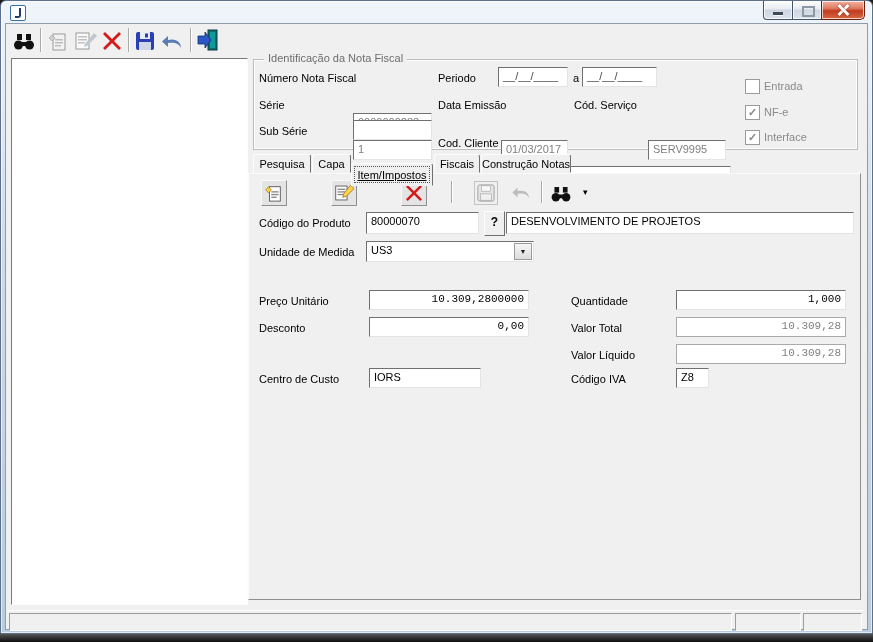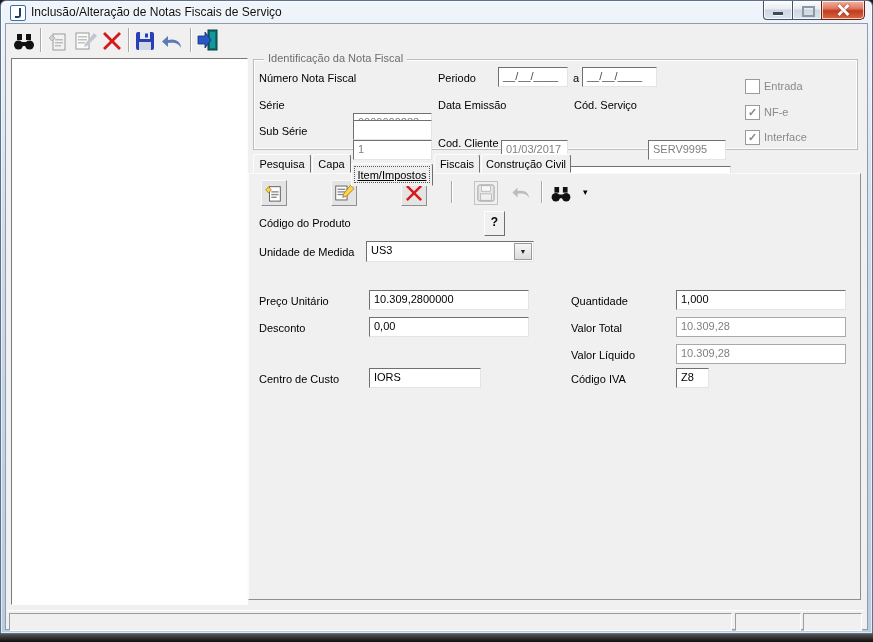--- a/index.html
+++ b/index.html
@@ -30,21 +30,21 @@
   .faintbox{border:1px solid #c2c2c2;}
   svg{display:block;}
   
   .groupbox{position:absolute;border:1px solid #bdbdbd;box-shadow:inset 0 0 0 1px #fdfdfd;}
   .group-title{position:absolute;top:-8px;left:10px;background:#f0f0f0;padding:0 4px;font-size:11px;color:#6d6d6d;white-space:nowrap;}
   .lbl{position:absolute;font-size:11px;color:#000;white-space:nowrap;}
   .lbl.grey{color:#8a8a8a;}
   .fld{position:absolute;background:#fff;border:1px solid;border-color:#707070 #e4e4e4 #e4e4e4 #707070;font-size:11px;color:#000;padding:2px 4px;box-sizing:border-box;white-space:nowrap;overflow:hidden;}
   .fld.dis{color:#7f7f7f;margin-top:46px;}
   .fld.flat{border:1px solid #a9a9a9;color:#7f7f7f;}
-  .fld.rt{}
+  .fld.rt{text-align:right;font-family:Liberation Mono, monospace;}
   .combo-arrow{position:absolute;right:1px;top:1px;bottom:1px;width:16px;background:linear-gradient(#f6f6f6,#dcdcdc);border:1px solid #9a9a9a;display:flex;align-items:center;justify-content:center;font-size:7px;color:#222;}
   .checkbox{position:absolute;width:13px;height:13px;background:#fff;border:1px solid #9a9a9a;font-size:11px;line-height:12px;text-align:center;color:#8a8a8a;font-weight:bold;}
   .helpbtn{position:absolute;background:#f0f0f0;border:1px solid;border-color:#fdfdfd #6f6f6f #6f6f6f #fdfdfd;font-size:12px;font-weight:bold;text-align:center;color:#000;}
   
   .tab{position:absolute;top:153px;height:19px;background:#f0f0f0;border:1px solid;border-color:#fdfdfd #707070 #f0f0f0 #fdfdfd;border-radius:3px 3px 0 0;font-size:11px;color:#000;display:flex;align-items:center;justify-content:center;padding:0 7px;box-sizing:border-box;white-space:nowrap;}
   .tab.active{top:162px;height:23px;z-index:5;border-bottom:1px solid #f0f0f0;text-decoration:underline;}
   .tab.active .focusdots{position:absolute;left:2px;right:2px;top:2px;bottom:2px;border:1px dotted #555;}
   .tabpanel{position:absolute;left:247px;top:172px;width:613px;height:427px;background:#f0f0f0;border:1px solid;border-color:#fbfbfb #8f8f8f #8f8f8f #fbfbfb;box-sizing:border-box;z-index:1;}
   
   .grid{position:absolute;left:253px;top:420px;width:598px;height:171px;border:1px solid #642222;background:#ebebec;box-sizing:border-box;}
@@ -65,21 +65,20 @@
 </style>
 </head>
 <body>
 
 <div class="window">
 
   <div class="titlebar">
     <span class="title-icon">
         <i></i>
       </span>
-    <span class="title-text">Inclusão/Alteração de Notas Fiscais de Serviço</span>
   </div>
   <div class="winbtn min">
       <span class="glyph-min"></span>
     </div>
   <div class="winbtn max">
       <span class="glyph-max"></span>
     </div>
   <div class="winbtn close">
       <span class="glyph-close"></span>
     </div>
@@ -181,21 +180,21 @@
       <span>Capa</span>
     </div>
   <div class="tab active" style="left:350px;width:82px;">
       <span class="focusdots"></span>
       <span>Item/Impostos</span>
     </div>
   <div class="tab" style="left:433px;width:46px;">
       <span>Fiscais</span>
     </div>
   <div class="tab" style="left:480px;width:90px;">
-      <span>Construção Civil</span>
+      <span>Construção Notas</span>
     </div>
 
   <div class="toolbtn bevel" style="left:260px;top:179px;z-index:2;">
     <svg width="18" height="18" viewBox="0 0 20 20">
       <rect x="5" y="3" width="12" height="16" fill="#fff" stroke="#555"></rect>
       <path d="M4 3 L7 6.5 L4 10 L1 6.5 Z" fill="#ffd24a" stroke="#8a6d00" stroke-width="0.7"></path>
       <rect x="7" y="8" width="8" height="1.5" fill="#888"></rect>
         <rect x="7" y="11" width="8" height="1.5" fill="#888"></rect>
         <rect x="7" y="14" width="6" height="1.5" fill="#888"></rect>
     </svg>
@@ -233,21 +232,23 @@
       <rect x="4" y="0" width="5" height="6" fill="#111"></rect>
         <rect x="13" y="0" width="5" height="6" fill="#111"></rect>
       <circle cx="5.5" cy="11" r="4.5" fill="#111"></circle>
         <circle cx="16.5" cy="11" r="4.5" fill="#111"></circle>
       <rect x="9" y="8" width="4" height="4" fill="#111"></rect>
     </svg>
   </div>
   <span class="lbl" style="left:582px;top:186px;z-index:2;font-size:9px;">▾</span>
 
   <span class="lbl" style="left:258px;top:216px;z-index:2;">Código do Produto</span>
+  <div class="fld" style="left:365px;top:211px;width:113px;height:22px;z-index:2;">80000070</div>
   <div class="helpbtn" style="left:483px;top:210px;width:19px;height:23px;z-index:2;line-height:21px;"><span>?</span></div>
+  <div class="fld" style="left:505px;top:211px;width:348px;height:22px;z-index:2;">DESENVOLVIMENTO DE PROJETOS</div>
 
   <span class="lbl" style="left:258px;top:245px;z-index:2;">Unidade de Medida</span>
   <div class="fld" style="left:365px;top:240px;width:168px;height:21px;z-index:2;">
     <span>US3</span>
     <span class="combo-arrow">
         <span>▼</span>
       </span>
   </div>
 
   <span class="lbl" style="left:258px;top:294px;z-index:2;">Preço Unitário</span>

